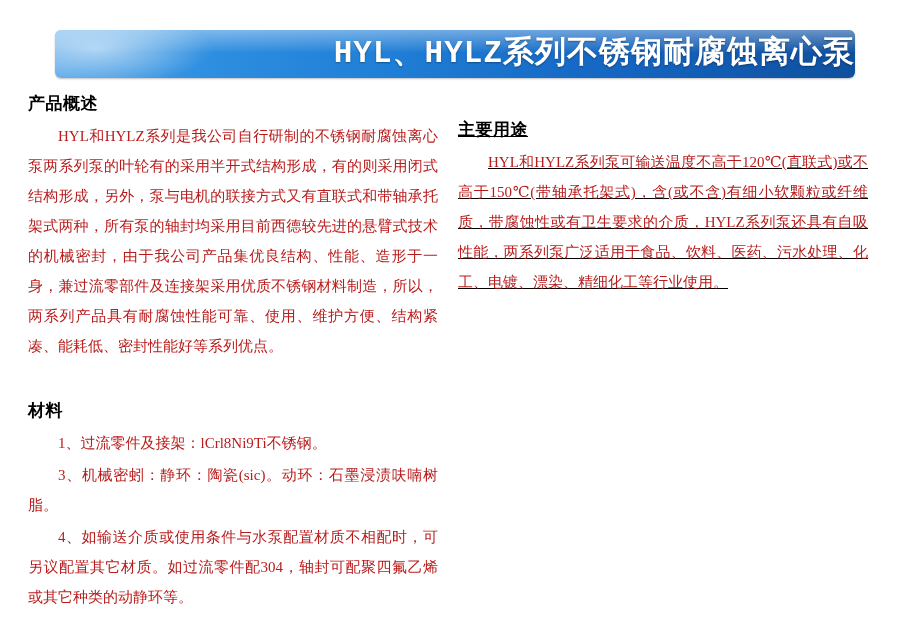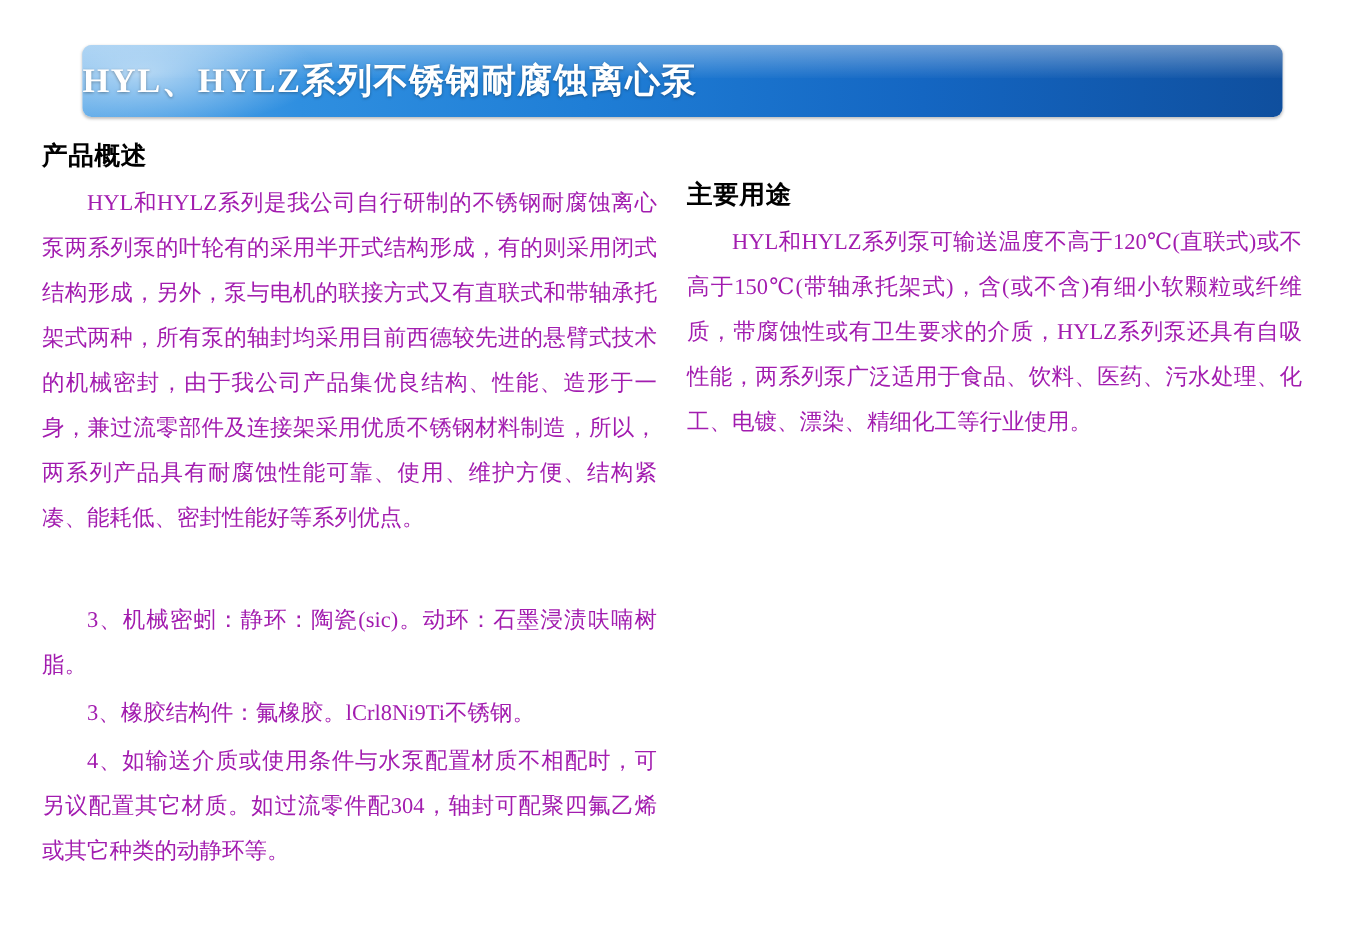--- a/index.html
+++ b/index.html
@@ -42,27 +42,27 @@
     position: absolute;
     left: -10px;
     top: -6px;
     width: 170px;
     height: 62px;
     background: radial-gradient(ellipse at 30% 40%, rgba(255,255,255,0.55), rgba(255,255,255,0) 70%);
   }
   .banner-title {
     position: relative;
     display: block;
-    text-align: left;
+    text-align: right;
     line-height: 48px;
     color: #ffffff;
-    font-size: 23px;
+    font-size: 31px;
     font-weight: bold;
     letter-spacing: 1px;
-    font-family: Liberation Serif, serif;
+    font-family: Liberation Mono, monospace;
     text-shadow: 0 1px 2px rgba(0,0,0,0.35);
   }
 
   
   .col {
     position: absolute;
     top: 92px;
   }
   .col-left {
     left: 28px;
@@ -84,48 +84,49 @@
   .section {
     margin-bottom: 18px;
   }
   p.para {
     margin: 0 0 2px 0;
     font-size: 15px;
     line-height: 30px;
     text-align: justify;
     text-justify: inter-ideograph;
     text-indent: 2em;
-    color: #a21caf;
+    color: #b91c1c;
   }
 
   
   #materials-section { margin-top: 38px; }
-  #usage-section { margin-top: 26px; }
+  #usage-section { margin-top: 26px; text-decoration: underline; }
 </style>
 </head>
 <body>
 
 <div class="page">
 
   <div class="banner">
     <div class="gloss"></div>
     <div class="shine"></div>
     <span class="banner-title">HYL、HYLZ系列不锈钢耐腐蚀离心泵</span>
   </div>
 
   <div class="col col-left">
 
     <div class="section">
       <h2 class="section-title">产品概述</h2>
       <p class="para">HYL和HYLZ系列是我公司自行研制的不锈钢耐腐蚀离心泵两系列泵的叶轮有的采用半开式结构形成，有的则采用闭式结构形成，另外，泵与电机的联接方式又有直联式和带轴承托架式两种，所有泵的轴封均采用目前西德较先进的悬臂式技术的机械密封，由于我公司产品集优良结构、性能、造形于一身，兼过流零部件及连接架采用优质不锈钢材料制造，所以，两系列产品具有耐腐蚀性能可靠、使用、维护方便、结构紧凑、能耗低、密封性能好等系列优点。</p>
     </div>
 
     <div class="section" id="materials-section">
+      <h2 class="section-title">材料</h2>
+      <p class="para">1、过流零件及接架：lCrl8Ni9Ti不锈钢。</p>
       <p class="para">3、机械密蚓：静环：陶瓷(sic)。动环：石墨浸渍呋喃树脂。</p>
-      <p class="para">3、橡胶结构件：氟橡胶。lCrl8Ni9Ti不锈钢。</p>
       <p class="para">4、如输送介质或使用条件与水泵配置材质不相配时，可另议配置其它材质。如过流零件配304，轴封可配聚四氟乙烯或其它种类的动静环等。</p>
     </div>
 
   </div>
 
   <div class="col col-right">
 
 
     <div class="section" id="usage-section">
       <h2 class="section-title">主要用途</h2>

